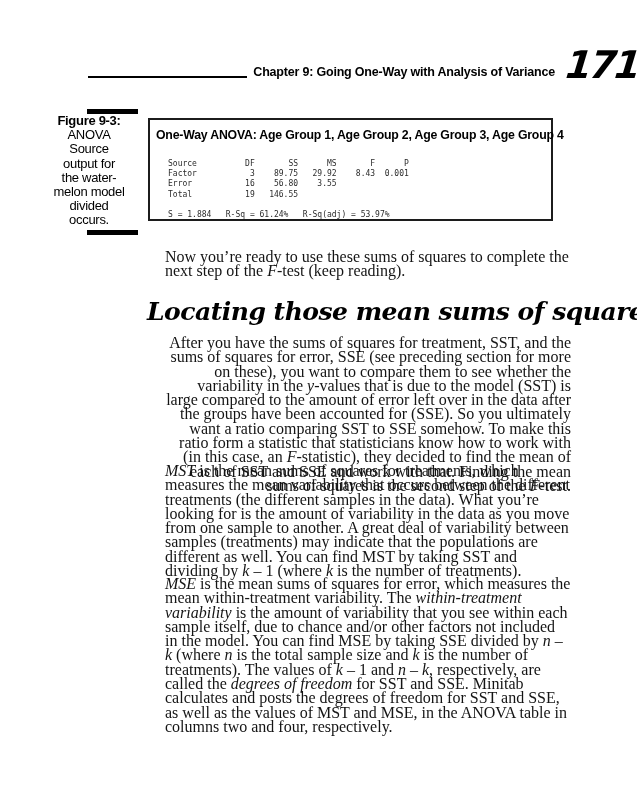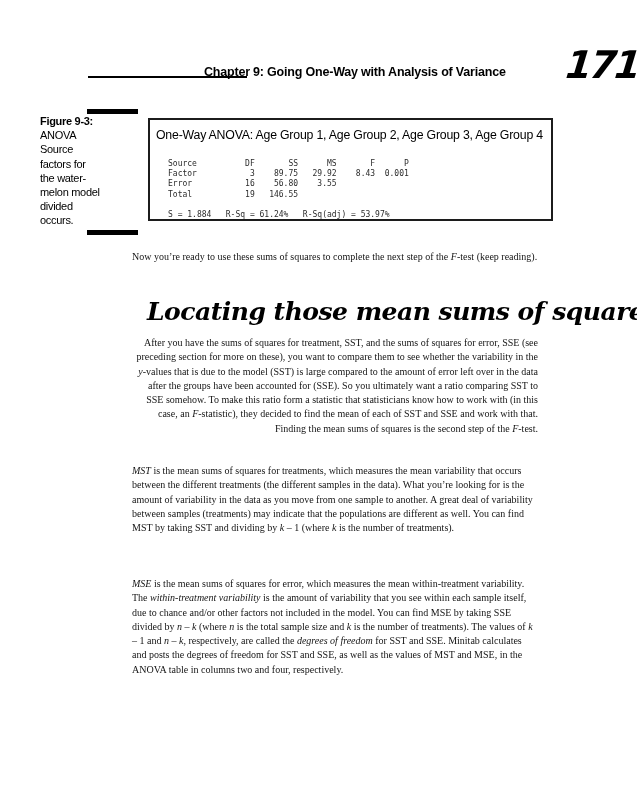--- a/index.html
+++ b/index.html
@@ -4,60 +4,60 @@
 <style>
   html,body { margin:0; padding:0; background:#ffffff; }
   .page {
     position:relative; width:637px; height:800px; background:#ffffff;
     font-family:"Liberation Serif", serif; color:#141414; overflow:hidden;
   }
 
   
   .header-rule { position:absolute; left:88px; top:76px; width:159px; height:2px; background:#000; }
   .chapter-title {
-    position:absolute; left:204px; top:65px; width:367px; 
+    position:absolute; left:188px; top:65px; width:367px; text-align:right;
     font-family:"Liberation Sans", sans-serif; font-weight:700; font-size:12.5px;
     letter-spacing:-0.2px; color:#000; white-space:nowrap;
   }
   .page-number {
     position:absolute; left:566px; top:46px;
     font-family:"DejaVu Sans", sans-serif; font-style:italic; font-weight:700;
     font-size:38px; line-height:1; letter-spacing:-2px; color:#000;
     transform:skewX(-6deg);
   }
 
   
   .figure-bar { position:absolute; left:87px; width:51px; height:5px; background:#000; }
   .figure-bar.top { top:109px; }
   .figure-bar.bottom { top:230px; }
   .figure-caption {
-    position:absolute; left:40px; top:114px; width:98px; text-align:left;
-    font-family:"Liberation Sans", sans-serif; font-size:11px; line-height:14.2px;
+    position:absolute; left:40px; top:114px; width:98px; text-align:center;
+    font-family:"Liberation Sans", sans-serif; font-size:13px; line-height:14.2px;
     letter-spacing:-0.3px; color:#000;
   }
   .figure-caption .fig-label { font-weight:700; }
 
   
   .minitab-box {
     position:absolute; left:148px; top:118px; width:405px; height:103px;
     border:2px solid #1c1c1c; background:#fff; box-sizing:border-box;
   }
   .minitab-title {
     margin:8px 8px 0 6px; font-family:"Liberation Sans", sans-serif;
-    font-weight:400; font-size:12.3px; letter-spacing:-0.2px; color:#000; white-space:nowrap;
+    font-weight:700; font-size:12.3px; letter-spacing:-0.2px; color:#000; white-space:nowrap;
   }
   .minitab-pre {
     margin:17px 0 0 18px; font-family:"DejaVu Sans Mono", monospace;
     font-size:8px; line-height:10.2px; color:#2b2b2b; white-space:pre;
   }
 
   
   .copy {
-    position:absolute; left:132px; width:406px;
-    font-size:10px; line-height:14.3px; text-align:left; margin:0;
+    position:absolute; left:165px; width:406px;
+    font-size:16px; line-height:14.3px; text-align:left; margin:0;
   }
   .copy em { font-style:italic; }
   .intro { top:250px; }
   .section-heading {
     position:absolute; left:147px; top:297px; margin:0;
     font-family:"DejaVu Serif", serif; font-style:italic; font-weight:700;
     font-size:25px; line-height:1.2; letter-spacing:-0.5px; color:#000; white-space:nowrap;
   }
   .para-1 { top:336px;text-align:right; }
   .para-2 { top:464px; }
@@ -72,21 +72,21 @@
   <div class="chapter-title">Chapter 9: Going One-Way with Analysis of Variance</div>
   <div class="page-number">171</div>
 
   <div>
     <div class="figure-bar top"></div>
     <div class="figure-caption">
       <div class="fig-label">Figure 9-3:</div>
       <div>
           <div>ANOVA</div>
           <div>Source</div>
-          <div>factors for</div>
+          <div>output for</div>
           <div>the water-</div>
           <div>melon model</div>
           <div>divided</div>
           <div>occurs.</div>
         </div>
     </div>
     <div class="figure-bar bottom"></div>
 
     <div class="minitab-box">
       <div class="minitab-title">One-Way ANOVA: Age Group 1, Age Group 2, Age Group 3, Age Group 4</div>

